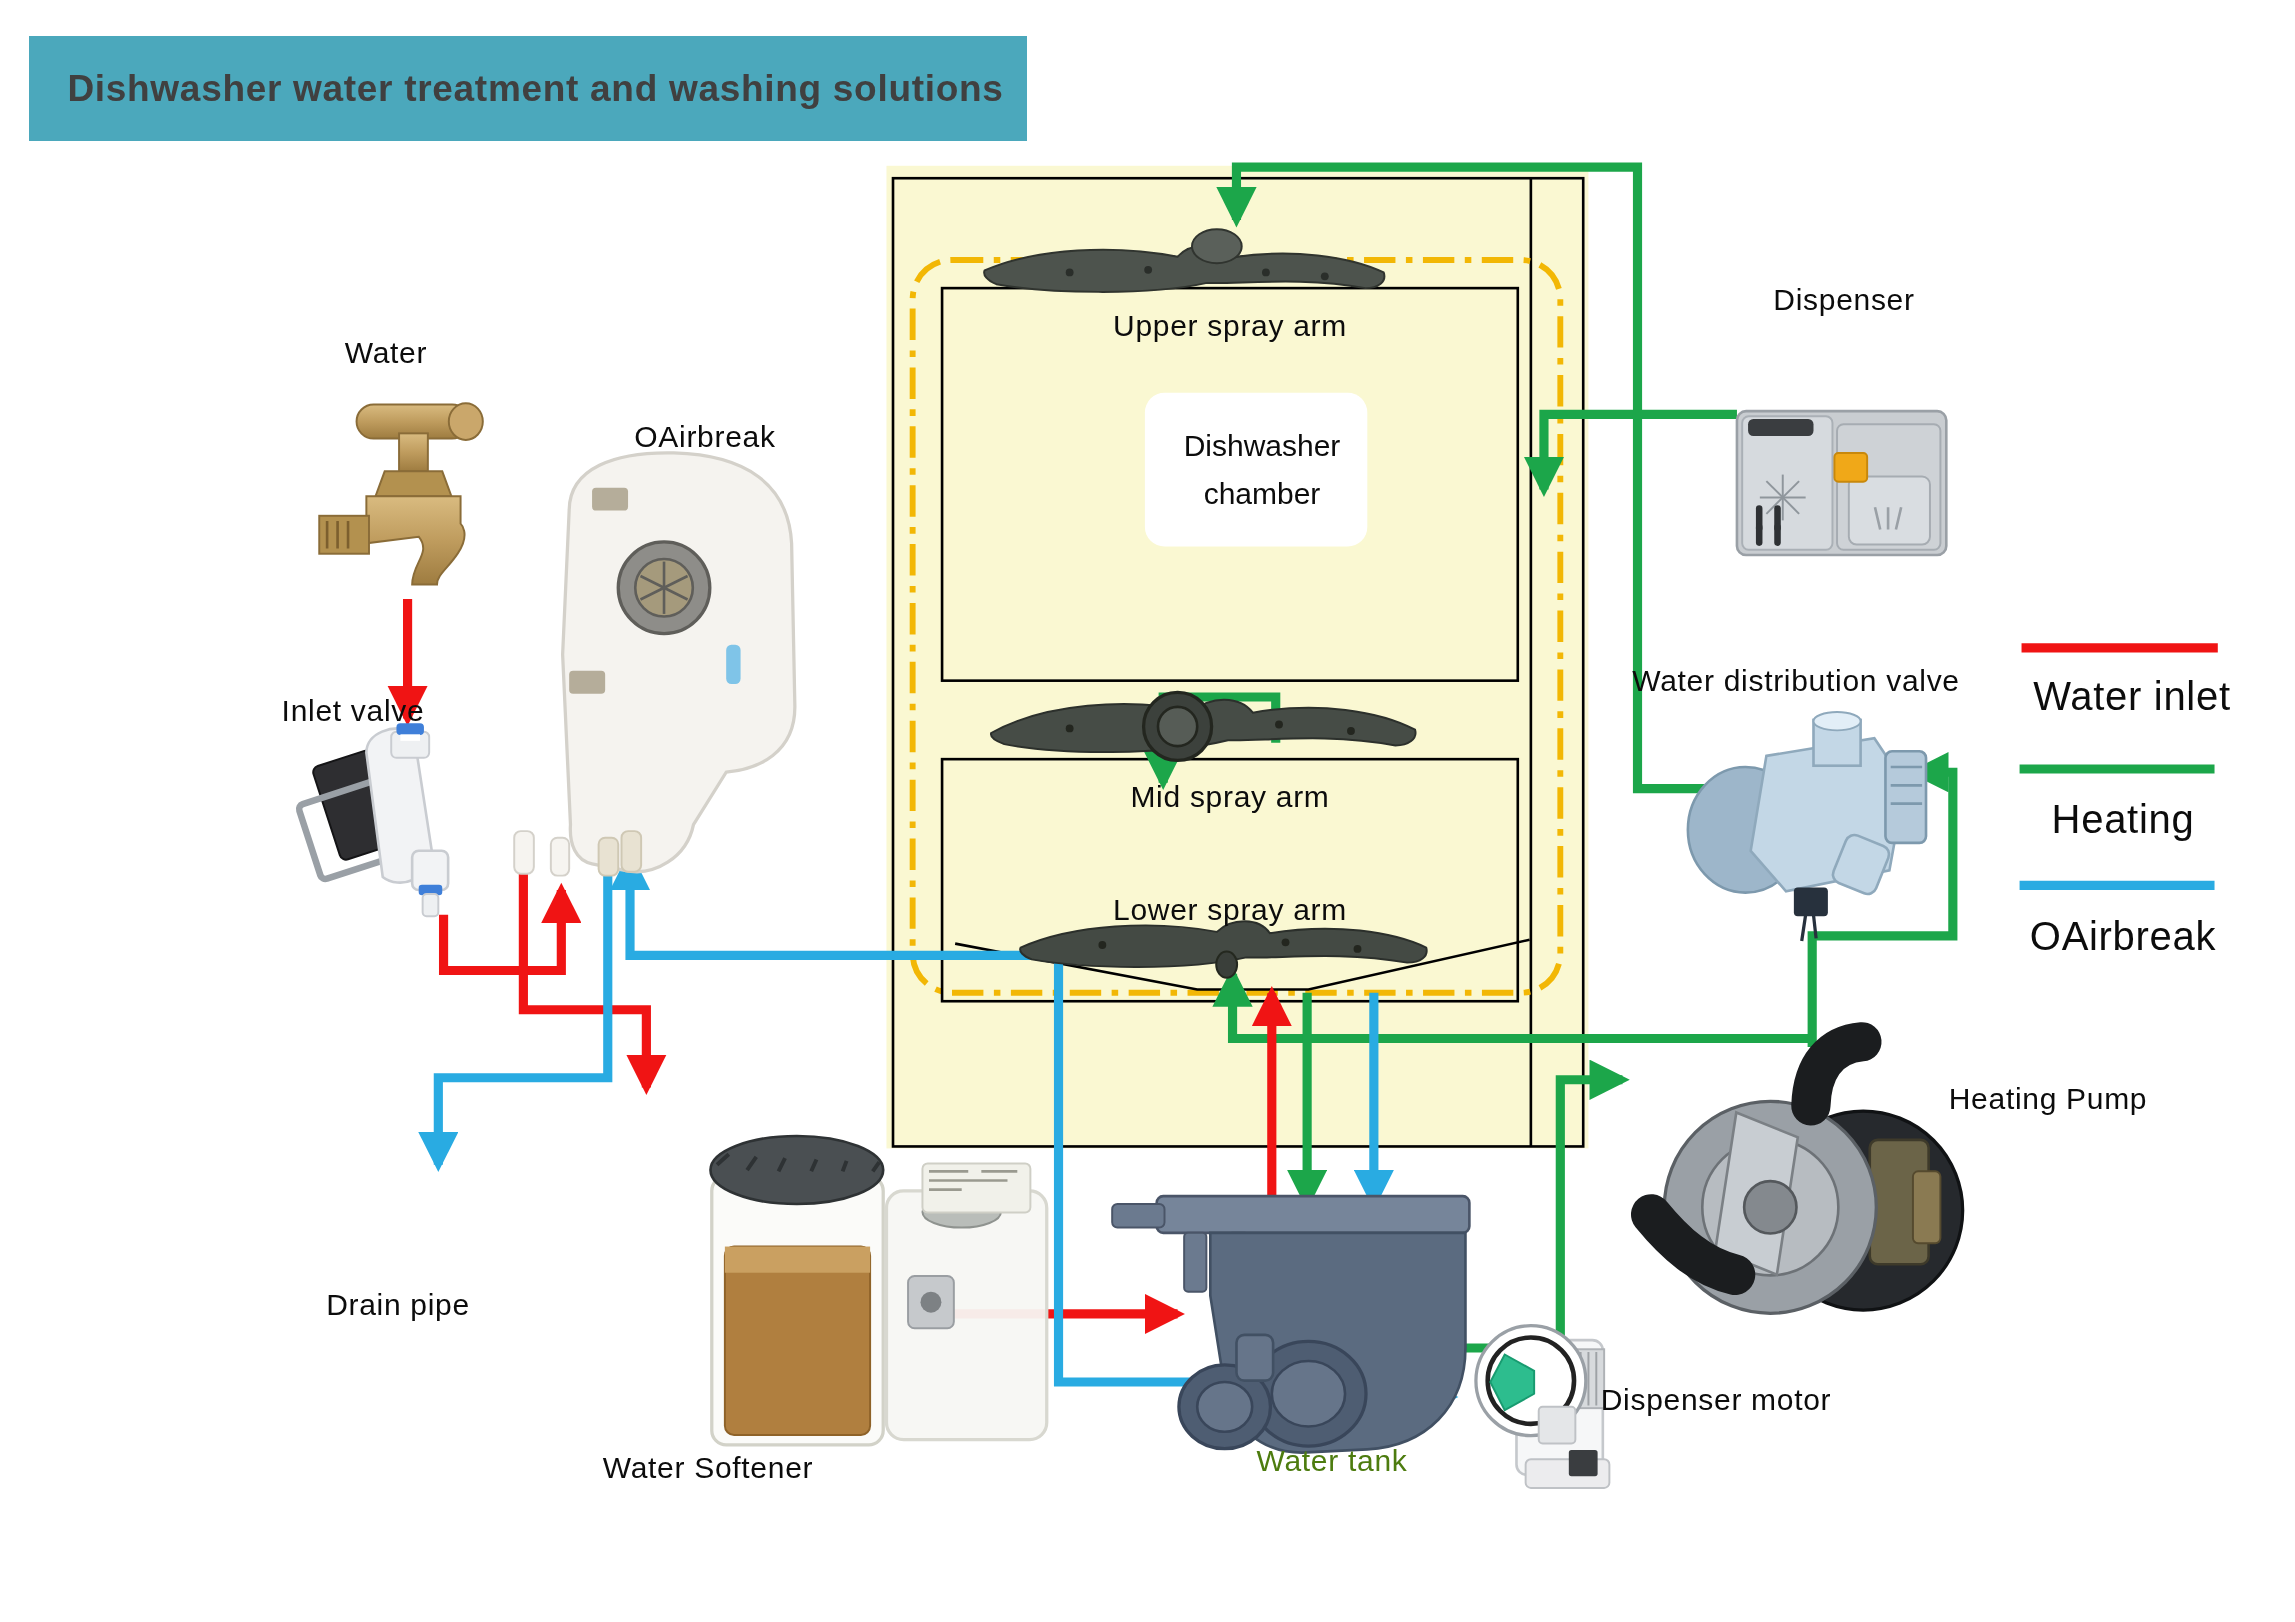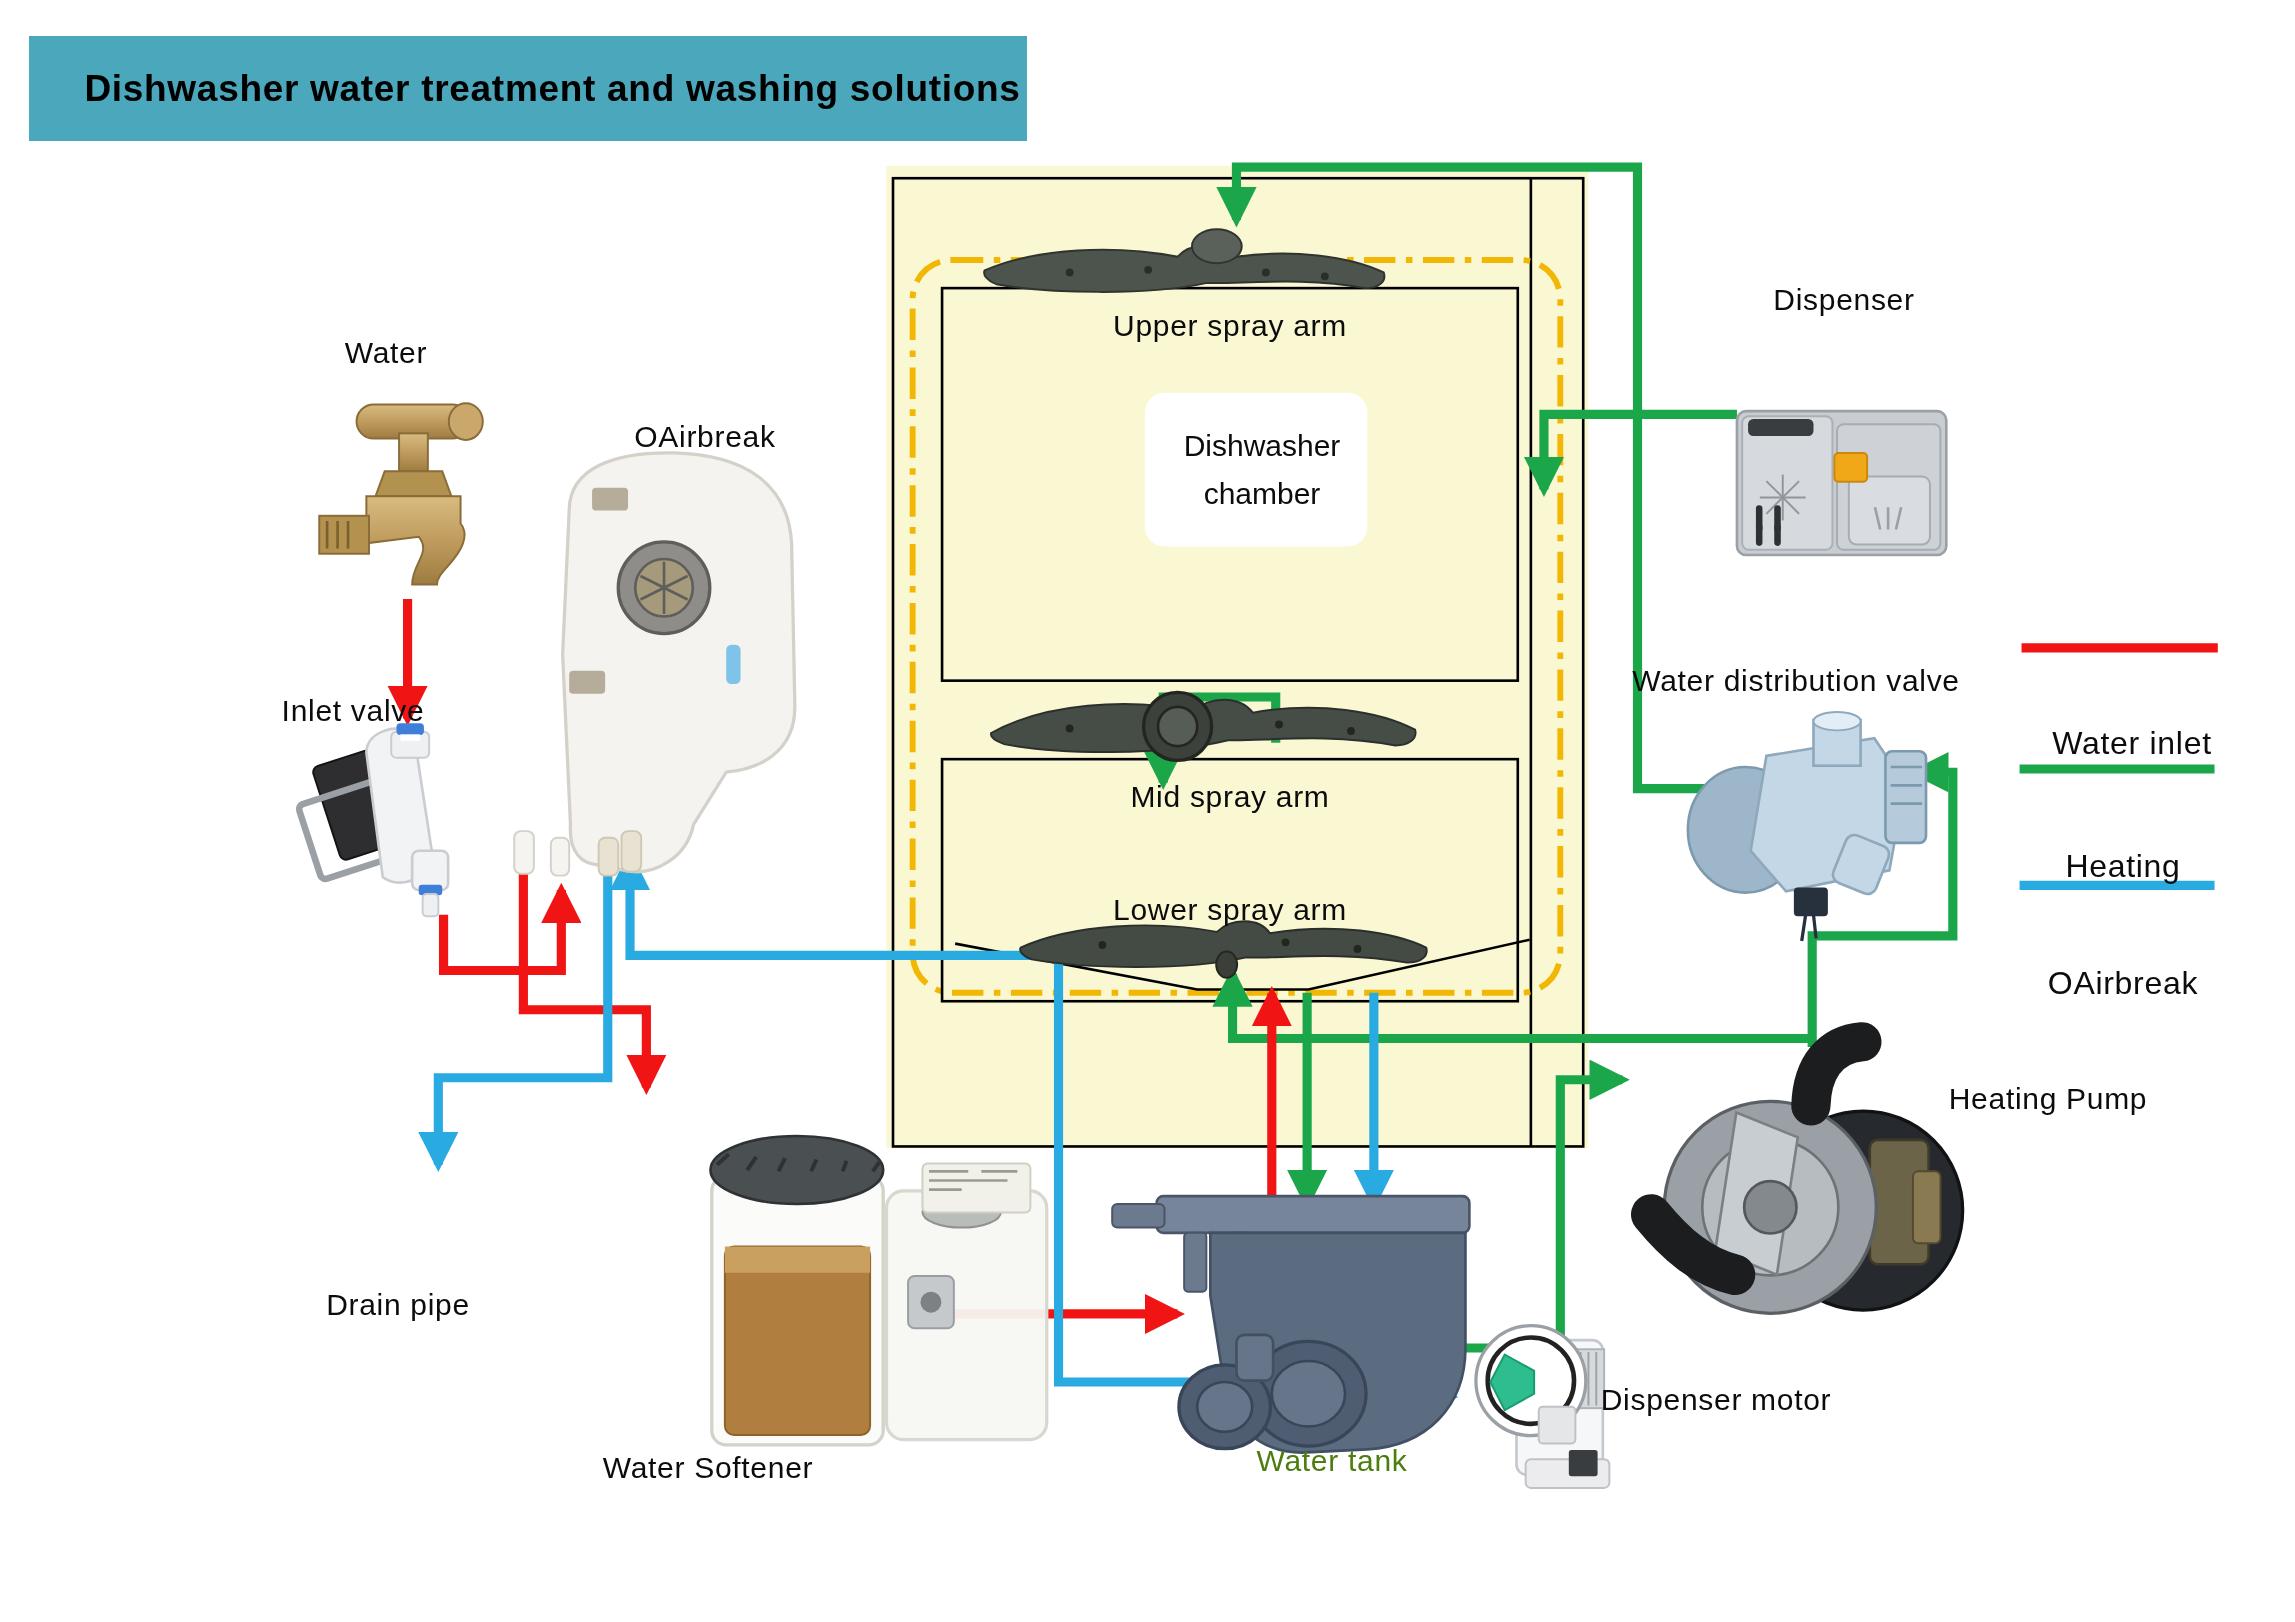--- a/index.html
+++ b/index.html
@@ -3,26 +3,26 @@
 <meta charset="utf-8">
 <style>
   html,body{margin:0;padding:0;background:#ffffff;}
   #canvas{position:relative;width:2295px;height:1623px;background:#ffffff;overflow:hidden;
           font-family:"Liberation Sans",sans-serif;}
   #lines{position:absolute;left:0;top:0;width:2295px;height:1623px;}
   .lbl{position:absolute;transform:translate(-50%,-50%);white-space:nowrap;
        font-size:30px;color:#0c0c0c;letter-spacing:0.7px;}
   .banner{position:absolute;left:29.4px;top:36px;width:998px;height:105px;
           background:var(--banner,#4BA8BC);display:flex;align-items:center;}
-  .banner span{color:#000000;font-size:37px;font-weight:bold;padding-left:55px;letter-spacing:0.7px;}
+  .banner span{color:#404040;font-size:37px;font-weight:bold;padding-left:38px;letter-spacing:0.7px;}
   .chamber-label{position:absolute;left:1145px;top:393px;width:222px;height:154px;
                  display:flex;flex-direction:column;align-items:center;justify-content:center;
                  font-size:30px;color:#0c0c0c;line-height:1.6;margin-left:6px;}
   .tank-label{color:#4d7c0f;}
-  .legend-label{font-size:32px;margin-top:47px;}
+  .legend-label{font-size:40px;}
 </style>
 </head>
 <body>
 
 <div id="canvas" style="--banner:#4BA8BC">
 
   <svg id="lines" viewBox="0 0 3508 2480" xmlns="http://www.w3.org/2000/svg">
     <defs>
       <marker id="ar-g" markerWidth="4.6" markerHeight="4.4" refX="3.6" refY="2.2" orient="auto" markerUnits="strokeWidth">
         <path d="M0,0 L4.4,2.2 L0,4.4 z" fill="#1CA64A"></path>

